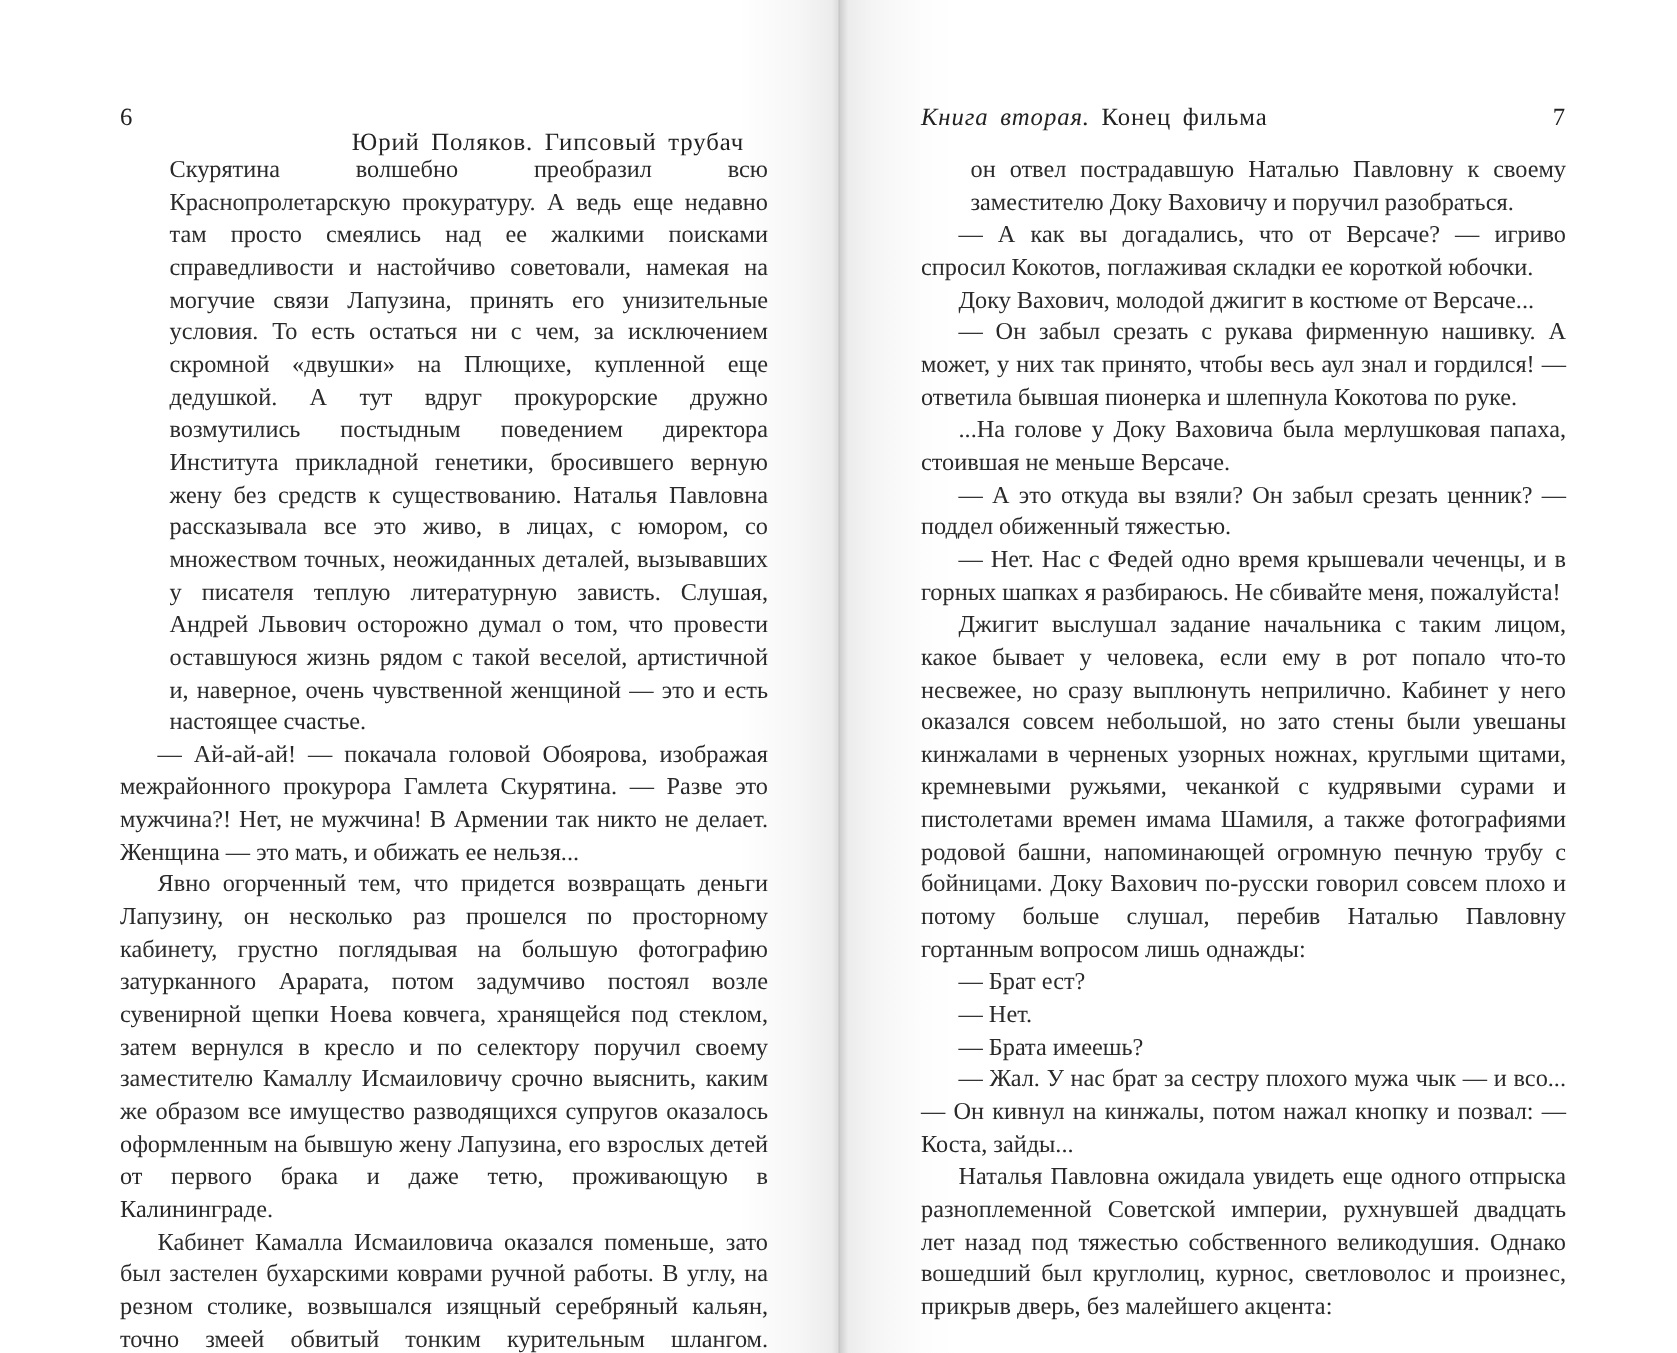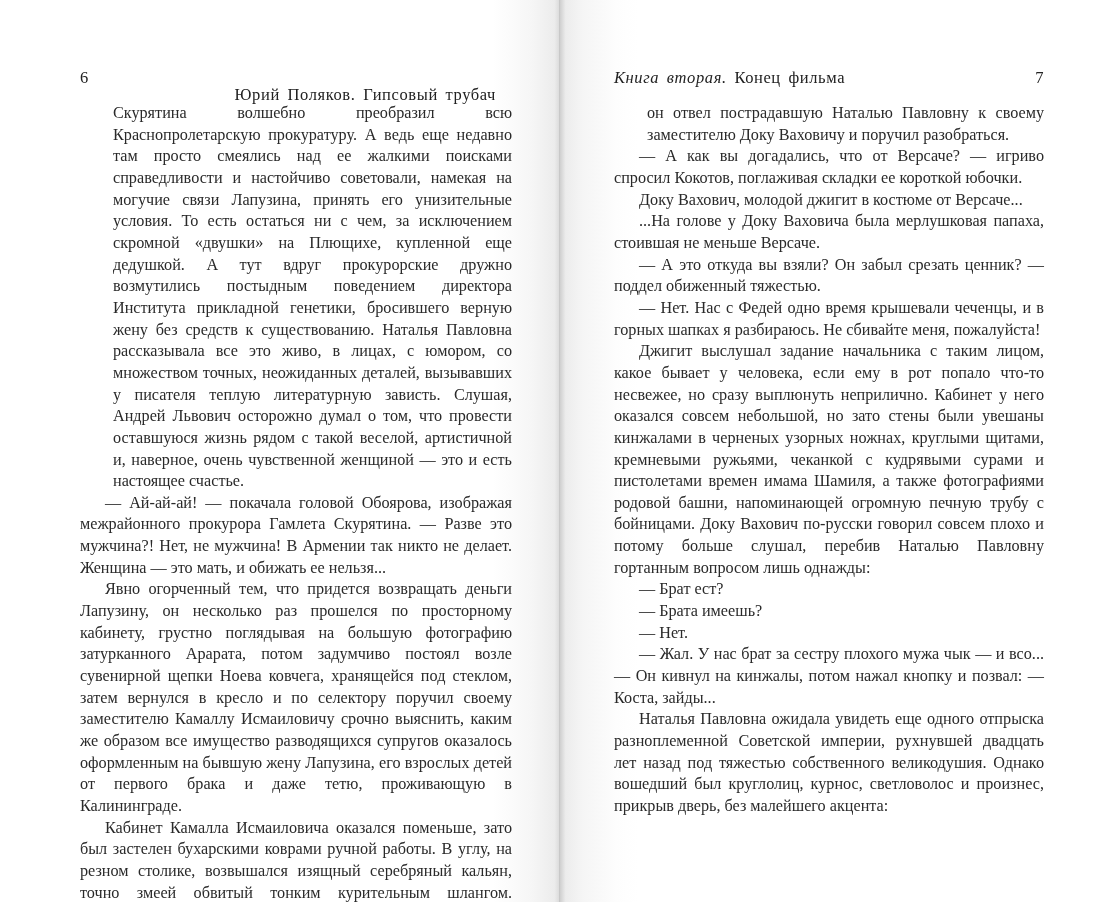--- a/index.html
+++ b/index.html
@@ -61,24 +61,25 @@
 
 <div class="page" id="right-page">
   <div class="running-head" id="right-head">
     <span class="title-right"><span class="ital">Книга вторая.</span> <span>Конец фильма</span></span>
     <span class="folio-right">7</span>
   </div>
   <div class="text" id="right-text">
     <p class="cont">он отвел пострадавшую Наталью Павловну к своему заместителю Доку Ваховичу и поручил разобраться.</p>
     <p>— А как вы догадались, что от Версаче? — игриво спросил Кокотов, поглаживая складки ее короткой юбочки.</p>
     <p>Доку Вахович, молодой джигит в костюме от Версаче...</p>
+    <p>— Он забыл срезать с рукава фирменную нашивку. А может, у них так принято, чтобы весь аул знал и гордился! — ответила бывшая пионерка и шлепнула Кокотова по руке.</p>
     <p>...На голове у Доку Ваховича была мерлушковая папаха, стоившая не меньше Версаче.</p>
     <p>— А это откуда вы взяли? Он забыл срезать ценник? — поддел обиженный тяжестью.</p>
     <p>— Нет. Нас с Федей одно время крышевали чеченцы, и в горных шапках я разбираюсь. Не сбивайте меня, пожалуйста!</p>
     <p>Джигит выслушал задание начальника с таким лицом, какое бывает у человека, если ему в рот попало что-то несвежее, но сразу выплюнуть неприлично. Кабинет у него оказался совсем небольшой, но зато стены были увешаны кинжалами в черненых узорных ножнах, круглыми щитами, кремневыми ружьями, чеканкой с кудрявыми сурами и пистолетами времен имама Шамиля, а также фотографиями родовой башни, напоминающей огромную печную трубу с бойницами. Доку Вахович по-русски говорил совсем плохо и потому больше слушал, перебив Наталью Павловну гортанным вопросом лишь однажды:</p>
     <p>— Брат ест?</p>
+    <p>— Нет.</p>
     <p>— Брата имеешь?</p>
-    <p>— Нет.</p>
     <p>— Жал. У нас брат за сестру плохого мужа чык — и всо... — Он кивнул на кинжалы, потом нажал кнопку и позвал: — Коста, зайды...</p>
     <p>Наталья Павловна ожидала увидеть еще одного отпрыска разноплеменной Советской империи, рухнувшей двадцать лет назад под тяжестью собственного великодушия. Однако вошедший был круглолиц, курнос, светловолос и произнес, прикрыв дверь, без малейшего акцента:</p>
 
   </div>
 </div>
 
 </body></html>

